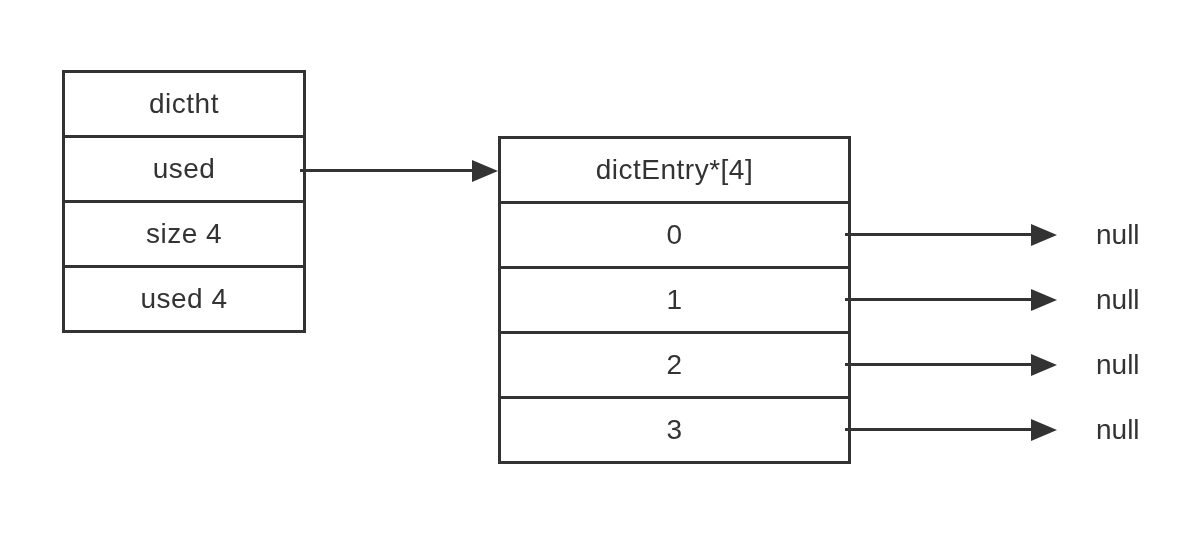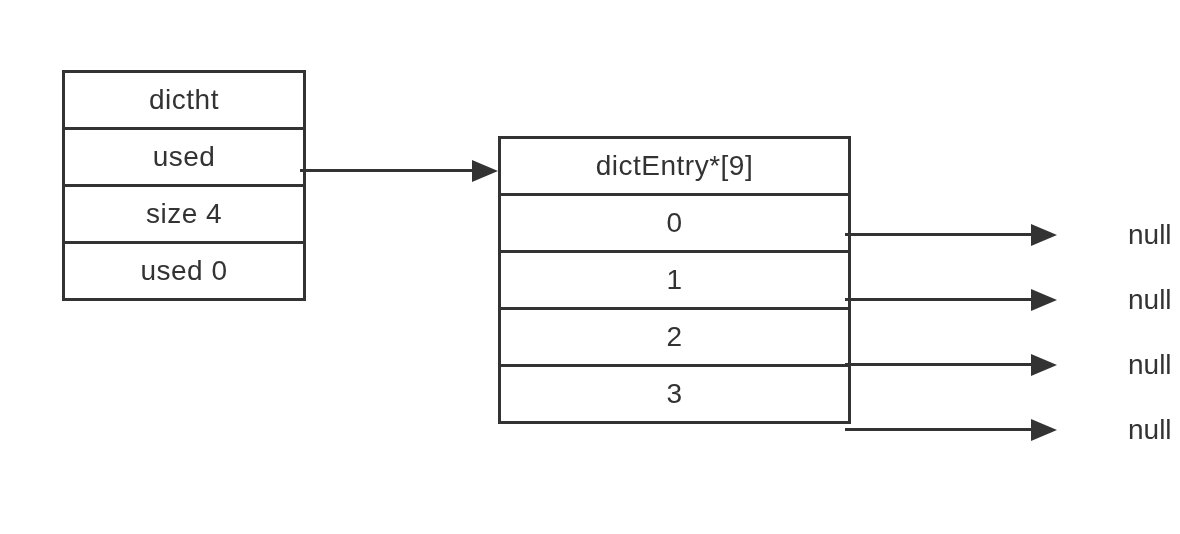--- a/index.html
+++ b/index.html
@@ -16,21 +16,21 @@
     color: #333333;
     overflow: hidden;
   }
   .struct-box {
     position: absolute;
     border: 3px solid #333333;
     background: #ffffff;
     box-sizing: content-box;
   }
   .struct-row {
-    height: 54px;
+    height: 62px;
     display: flex;
     align-items: center;
     justify-content: center;
     font-size: 28px;
     letter-spacing: 0.5px;
     background: #ffffff;
   }
   .struct-row + .struct-row {
     border-top: 3px solid #333333;
   }
@@ -60,50 +60,50 @@
     border-bottom: 11px solid transparent;
   }
   #arrow-table { left: 300px; top: 160px; width: 198px; }
   #arrow-slot-0 { left: 845px; top: 224px; width: 212px; }
   #arrow-slot-1 { left: 845px; top: 289px; width: 212px; }
   #arrow-slot-2 { left: 845px; top: 354px; width: 212px; }
   #arrow-slot-3 { left: 845px; top: 419px; width: 212px; }
 
   .null-label {
     position: absolute;
-    left: 1128px;
+    left: 1096px;
     height: 42px;
     line-height: 42px;
     font-size: 28px;
     color: #333333;
   }
   #null-0 { top: 214px; }
   #null-1 { top: 279px; }
   #null-2 { top: 344px; }
   #null-3 { top: 409px; }
 </style>
 </head>
 <body>
 
 <div class="canvas">
 
   <div class="struct-box" id="left-box">
     <div class="struct-row">dictht</div>
     <div class="struct-row">used</div>
     <div class="struct-row">size 4</div>
-    <div class="struct-row">used 0</div>
+    <div class="struct-row">used 4</div>
   </div>
 
   <div class="arrow" id="arrow-table">
     <div class="arrow-line"></div>
     <div class="arrow-head"></div>
   </div>
 
   <div class="struct-box" id="right-box">
-    <div class="struct-row">dictEntry*[9]</div>
+    <div class="struct-row">dictEntry*[4]</div>
     <div class="struct-row">0</div>
     <div class="struct-row">1</div>
     <div class="struct-row">2</div>
     <div class="struct-row">3</div>
   </div>
 
   <div class="arrow" id="arrow-slot-0">
     <div class="arrow-line"></div>
     <div class="arrow-head"></div>
   </div>

